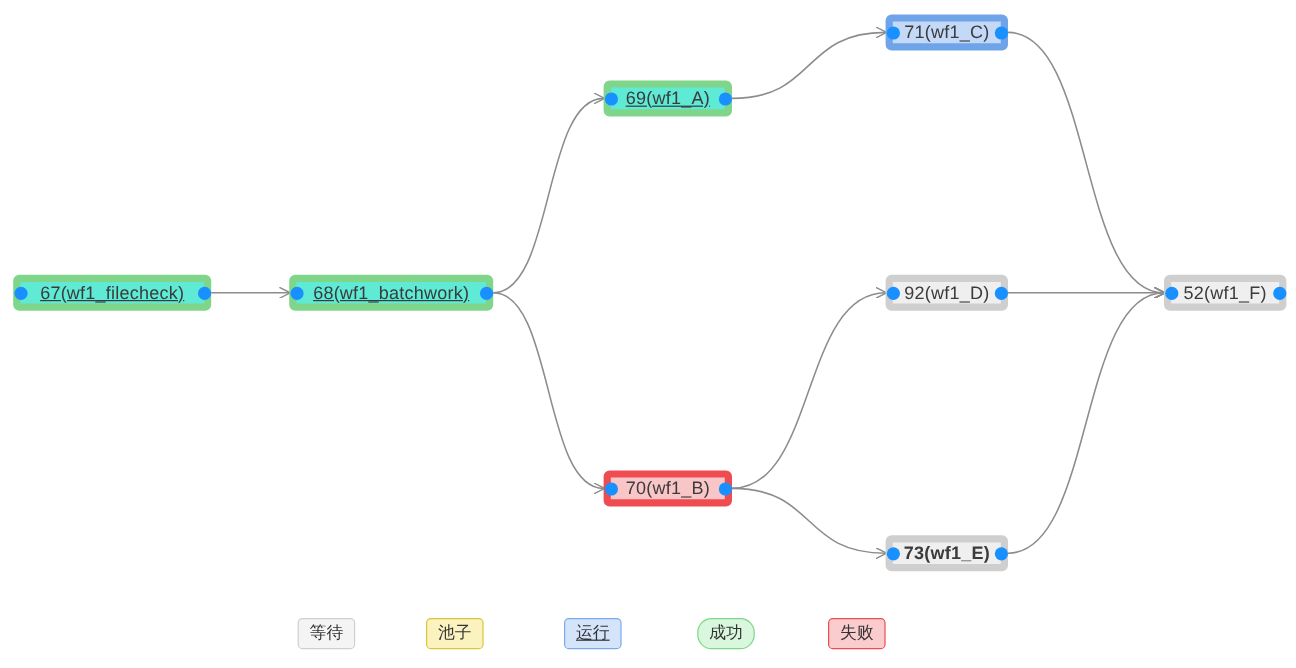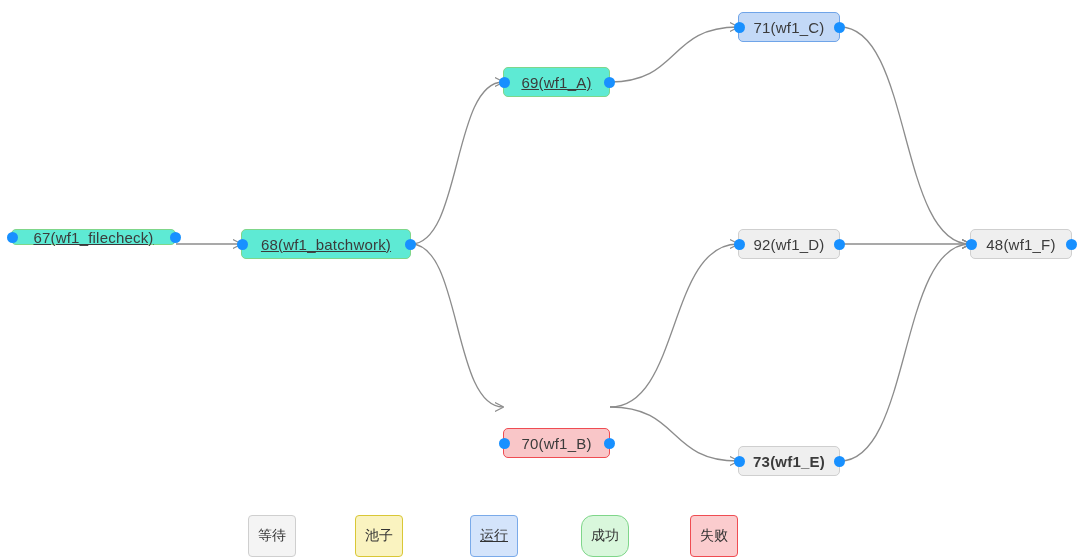--- a/index.html
+++ b/index.html
@@ -26,21 +26,21 @@
     left: 0;
     top: 0;
     width: 1080px;
     height: 557px;
     pointer-events: none;
   }
   .node {
     position: absolute;
     box-sizing: border-box;
     border-radius: 5px;
-    border: 1px solid #8b5cf6;
+    border: 6px solid #8b5cf6;
     background: #efefef;
     display: flex;
     align-items: center;
     justify-content: center;
     font-size: 15px;
     color: #3b3b3b;
     letter-spacing: 0.2px;
     white-space: nowrap;
   }
   .node.state-success {
@@ -78,21 +78,21 @@
   .legend {
     position: absolute;
     left: 0;
     top: 513px;
     width: 1080px;
     height: 40px;
   }
   .legend-item {
     position: absolute;
     box-sizing: border-box;
-    height: 42px;
+    height: 26px;
     padding: 0 9px;
     border-radius: 4px;
     border: 1px solid #c8c8c8;
     background: #f4f4f4;
     display: flex;
     align-items: center;
     justify-content: center;
     font-size: 14px;
     color: #333;
     white-space: nowrap;
@@ -131,57 +131,57 @@
         <path d="M 610 82 C 680.4 82, 667.6 27, 738 27" marker-end="url(#arrow)"></path>
         <path d="M 610 407 C 680.4 407, 667.6 244, 738 244" marker-end="url(#arrow)"></path>
         <path d="M 610 407 C 680.4 407, 667.6 461, 738 461" marker-end="url(#arrow)"></path>
         <path d="M 840 27 C 911.5 27, 898.5 244, 970 244" marker-end="url(#arrow)"></path>
         <path d="M 840 244 C 911.5 244, 898.5 244, 970 244" marker-end="url(#arrow)"></path>
         <path d="M 840 461 C 911.5 461, 898.5 244, 970 244" marker-end="url(#arrow)"></path>
       </g>
   </svg>
 
   <div id="nodes">
-      <div class="node state-success" style="left: 11px; top: 229px; width: 165px; height: 16px;">
+      <div class="node state-success" style="left: 11px; top: 229px; width: 165px; height: 30px;">
         <span>67(wf1_filecheck)</span>
         <span class="port in"></span>
         <span class="port out"></span>
       </div>
       <div class="node state-success" style="left: 241px; top: 229px; width: 170px; height: 30px;">
         <span>68(wf1_batchwork)</span>
         <span class="port in"></span>
         <span class="port out"></span>
       </div>
       <div class="node state-success" style="left: 503px; top: 67px; width: 107px; height: 30px;">
         <span>69(wf1_A)</span>
         <span class="port in"></span>
         <span class="port out"></span>
       </div>
-      <div class="node state-failed" style="left: 503px; top: 392px; width: 107px; height: 30px; margin-top: 36px;">
+      <div class="node state-failed" style="left: 503px; top: 392px; width: 107px; height: 30px;">
         <span>70(wf1_B)</span>
         <span class="port in"></span>
         <span class="port out"></span>
       </div>
       <div class="node state-running" style="left: 738px; top: 12px; width: 102px; height: 30px;">
         <span>71(wf1_C)</span>
         <span class="port in"></span>
         <span class="port out"></span>
       </div>
       <div class="node state-waiting" style="left: 738px; top: 229px; width: 102px; height: 30px;">
         <span>92(wf1_D)</span>
         <span class="port in"></span>
         <span class="port out"></span>
       </div>
       <div class="node state-waiting" style="left: 738px; top: 446px; width: 102px; height: 30px; font-weight: bold;">
         <span>73(wf1_E)</span>
         <span class="port in"></span>
         <span class="port out"></span>
       </div>
       <div class="node state-waiting" style="left: 970px; top: 229px; width: 102px; height: 30px;">
-        <span>48(wf1_F)</span>
+        <span>52(wf1_F)</span>
         <span class="port in"></span>
         <span class="port out"></span>
       </div>
     </div>
 
   <div class="legend">
       <div class="legend-item lg-waiting" style="left: 248px; top: 2px;">等待</div>
       <div class="legend-item lg-pool" style="left: 355px; top: 2px;">池子</div>
       <div class="legend-item lg-running" style="left: 470px; top: 2px; text-decoration: underline;">运行</div>
       <div class="legend-item lg-success" style="left: 581px; top: 2px; border-radius: 12px;">成功</div>

